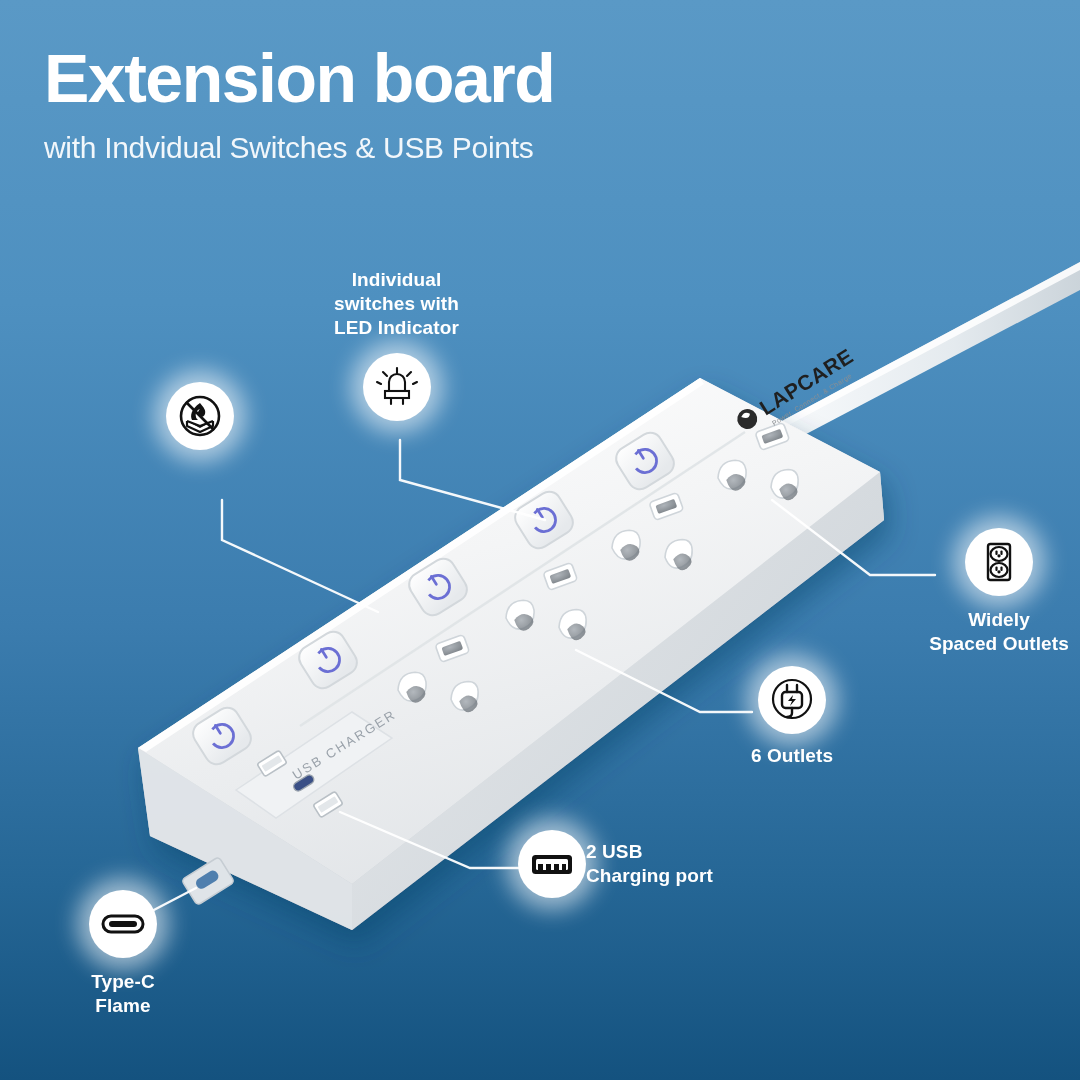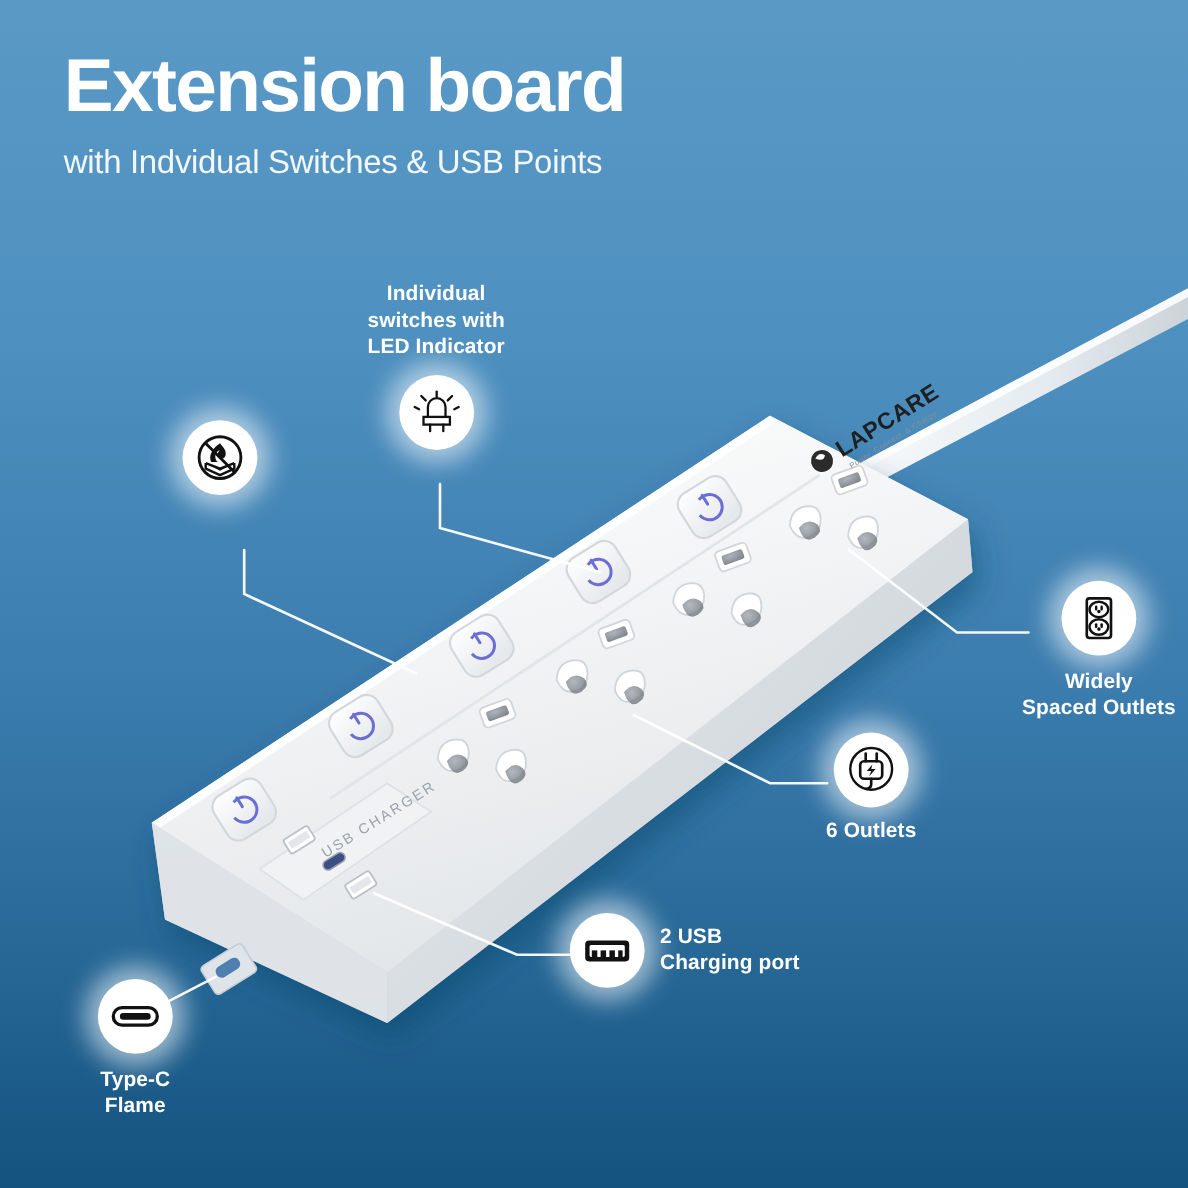--- a/index.html
+++ b/index.html
@@ -5,21 +5,21 @@
   * { margin:0; padding:0; box-sizing:border-box; }
   html,body { width:1080px; height:1080px; overflow:hidden; }
   body {
     font-family:"Liberation Sans", sans-serif;
     background:linear-gradient(180deg,#5a99c6 0%, #4e90c0 28%, #3b7cae 58%, #256695 82%, #14527f 100%);
     position:relative;
     -webkit-font-smoothing:antialiased;
   }
 
   
-  #headings { position:absolute; left:58px; top:42px; width:900px; }
+  #headings { position:absolute; left:44px; top:42px; width:900px; }
   #title {
     font-size:68px; font-weight:bold; color:#ffffff;
     letter-spacing:-1.5px; line-height:1.08;
   }
   #subtitle {
     font-size:30px; font-weight:400; color:#f2f7fb;
     margin-top:16px; letter-spacing:-0.3px;
   }
 
   
@@ -38,29 +38,29 @@
     position:relative;
   }
   .badge svg { display:block; }
   .ctext {
     color:#ffffff; font-size:19px; font-weight:bold;
     line-height:1.25; text-align:center; white-space:pre-line;
     letter-spacing:0.1px;
   }
 
   
-  #c-led      { left:329px; top:256px; width:135px; }
+  #c-led      { left:329px; top:268px; width:135px; }
   #c-led .badge { margin:14px auto 0; }
   #c-flame    { left:132px; top:368px; width:136px; }
   #c-flame .badge { margin:14px auto 0; }
   #c-outlets  { left:907px; top:528px; width:146px; text-align:center;margin-left:19px; }
   #c-outlets .badge { margin:0 auto 12px; }
   #c-4out     { left:722px; top:666px; width:140px; text-align:center; }
   #c-4out .badge { margin:0 auto 10px; }
-  #c-usb      { left:518px; top:830px; width:250px; display:flex; align-items:center; gap:14px; }
+  #c-usb      { left:518px; top:830px; width:250px; display:flex; align-items:center; }
   #c-usb .ctext { text-align:left; }
   #c-typec    { left:78px; top:890px; width:90px; text-align:center; }
   #c-typec .badge { margin:0 auto 12px; }
 </style>
 </head>
 <body>
 
 <svg id="product" viewBox="0 0 1080 1080">
   <defs>
     <linearGradient id="topFace" x1="0" y1="0" x2="0.4" y2="1">

